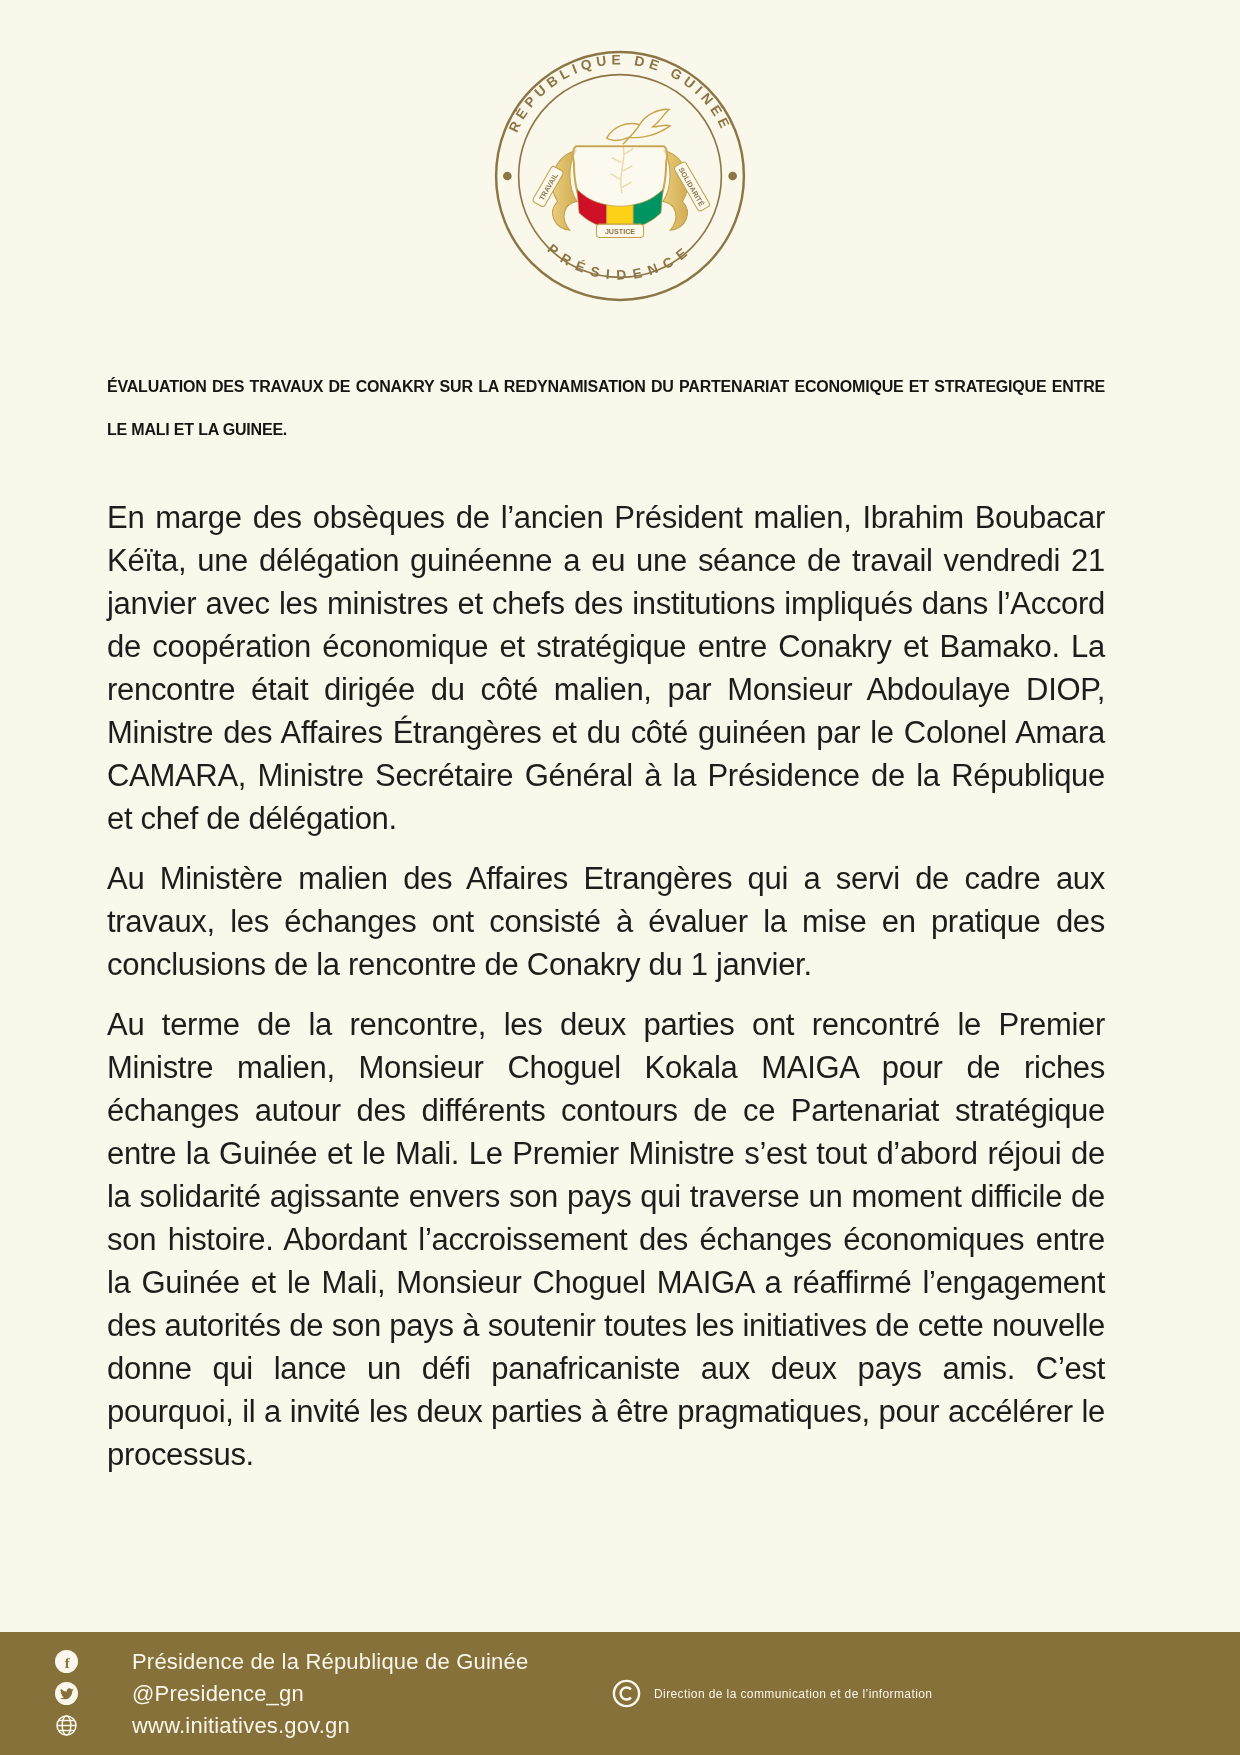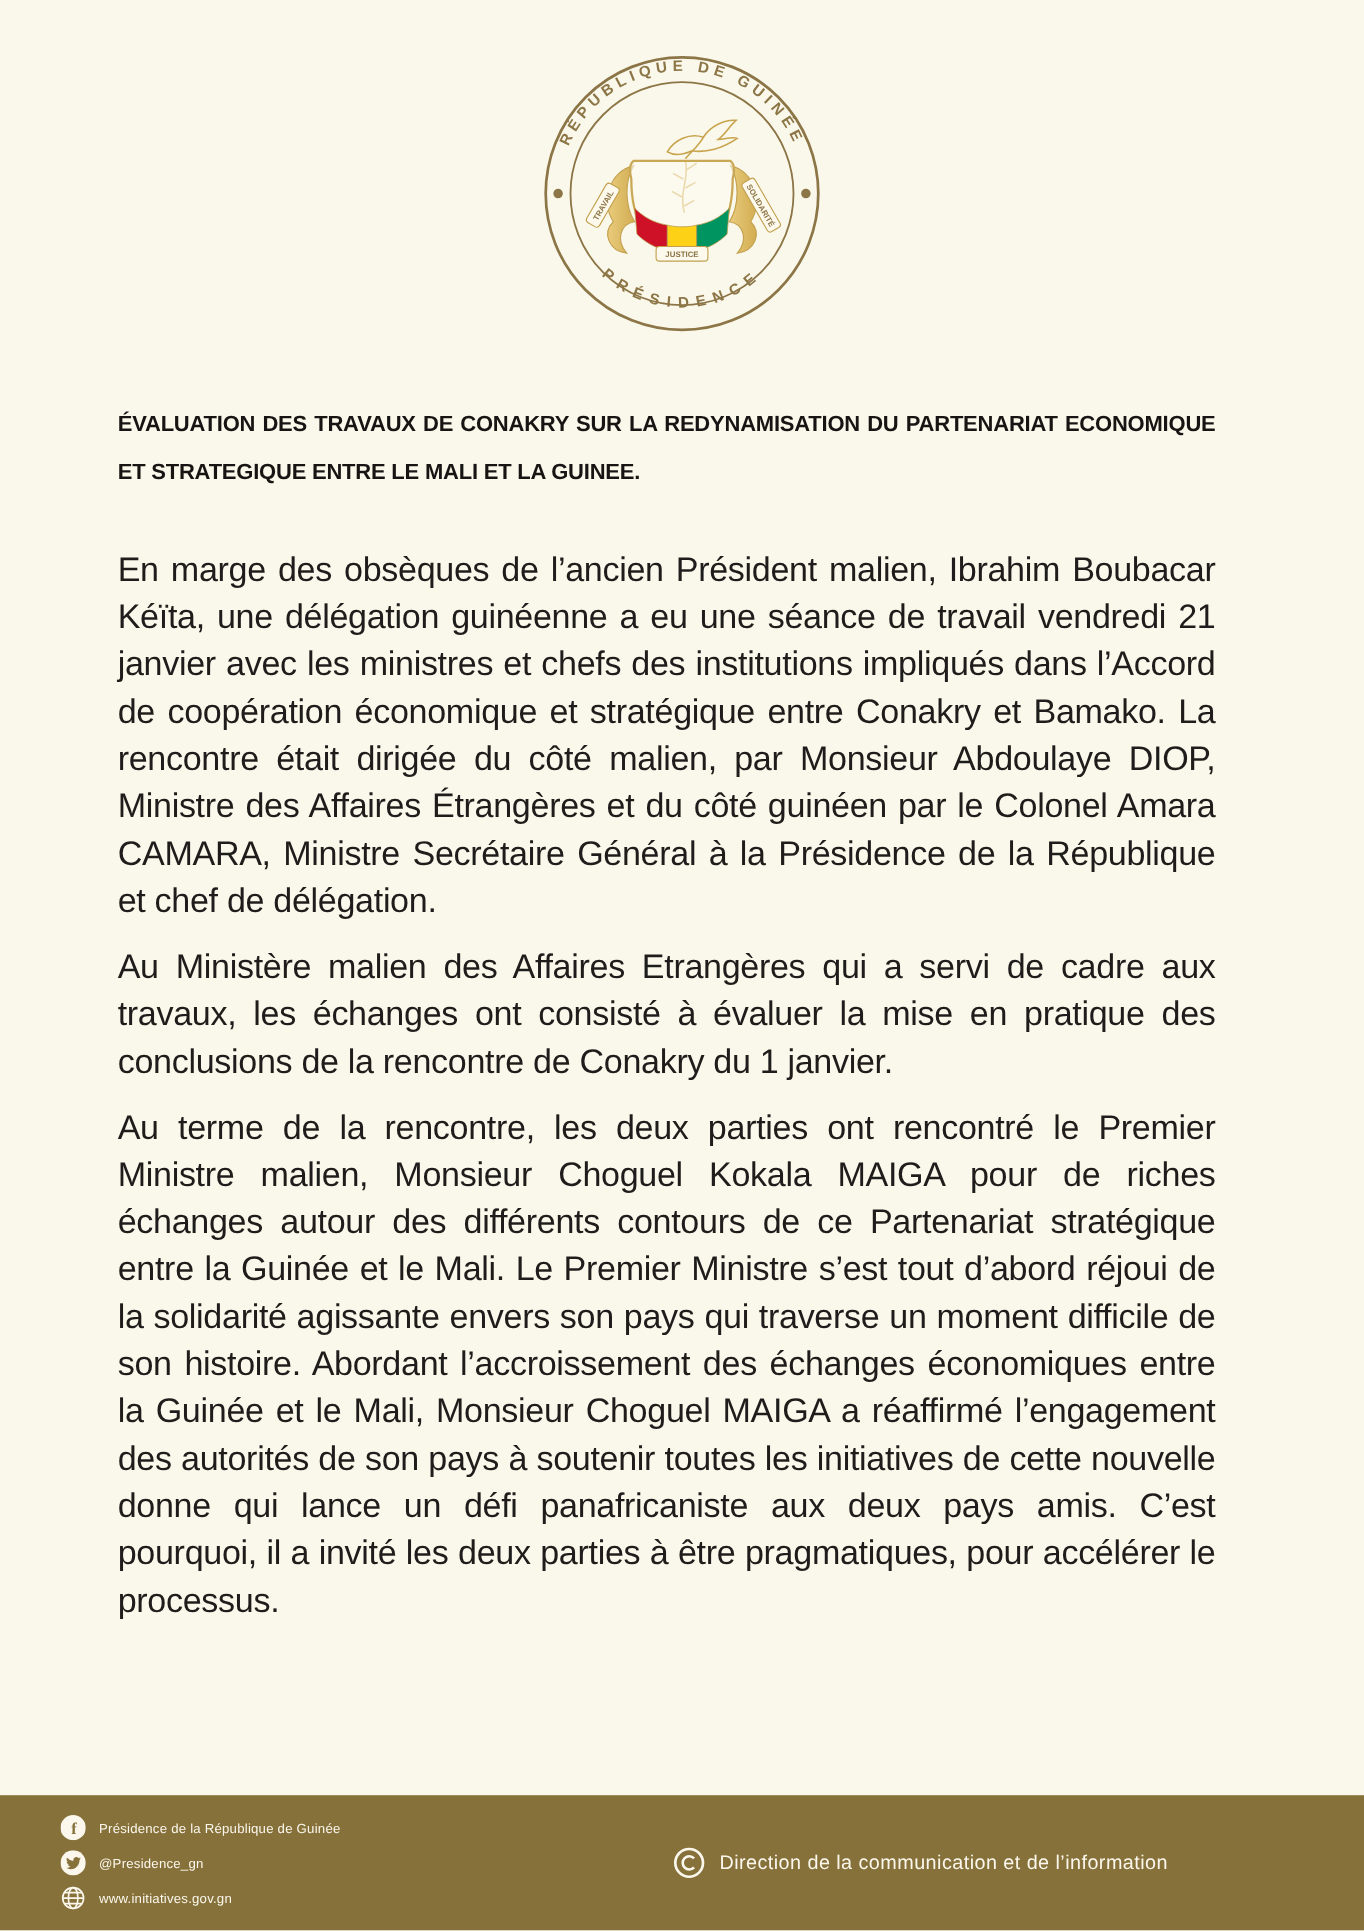--- a/index.html
+++ b/index.html
@@ -15,21 +15,21 @@
   
   .seal{position:absolute;top:46px;left:492px;width:256px;height:260px;}
 
   
   .content{
     position:absolute;top:365px;left:107px;width:998px;
     color:#1E1D1B;
   }
   .content h1{
     margin:0 0 45px 0;
-    font-size:20px;font-weight:bold;line-height:43px;
+    font-size:16px;font-weight:bold;line-height:43px;
     letter-spacing:-0.2px;
     color:#161513;
     text-align:justify;
   }
   .content p{
     margin:0 0 17px 0;
     font-size:31px;line-height:43px;
     letter-spacing:-0.3px;
     text-align:justify;
   }
@@ -37,26 +37,26 @@
   
   .footer{
     position:absolute;left:0;top:1632px;width:1240px;height:123px;
     background:#857139;color:#FBF7ED;
   }
   .social{
     position:absolute;left:55px;top:18px;
     display:flex;flex-direction:column;gap:9px;
   }
   .social-row{display:flex;align-items:center;gap:12px;height:23px;}
-  .social-row .txt{font-size:12px;letter-spacing:0.2px;}
+  .social-row .txt{font-size:22px;letter-spacing:0.2px;margin-left:42px;}
   .credit{
     position:absolute;left:612px;top:0;height:123px;
     display:flex;align-items:center;gap:13px;
   }
-  .credit .txt{font-size:18px;letter-spacing:0.4px;}
+  .credit .txt{font-size:12px;letter-spacing:0.4px;}
   .icon{display:block;}
 </style>
 </head>
 <body>
 
 <div class="page">
 
   <svg class="seal" viewBox="0 0 250 250">
     <defs>
       <path id="arcTop" d="M 22.6 87.7 A 109 109 0 0 1 227.4 87.7" fill="none"></path>

